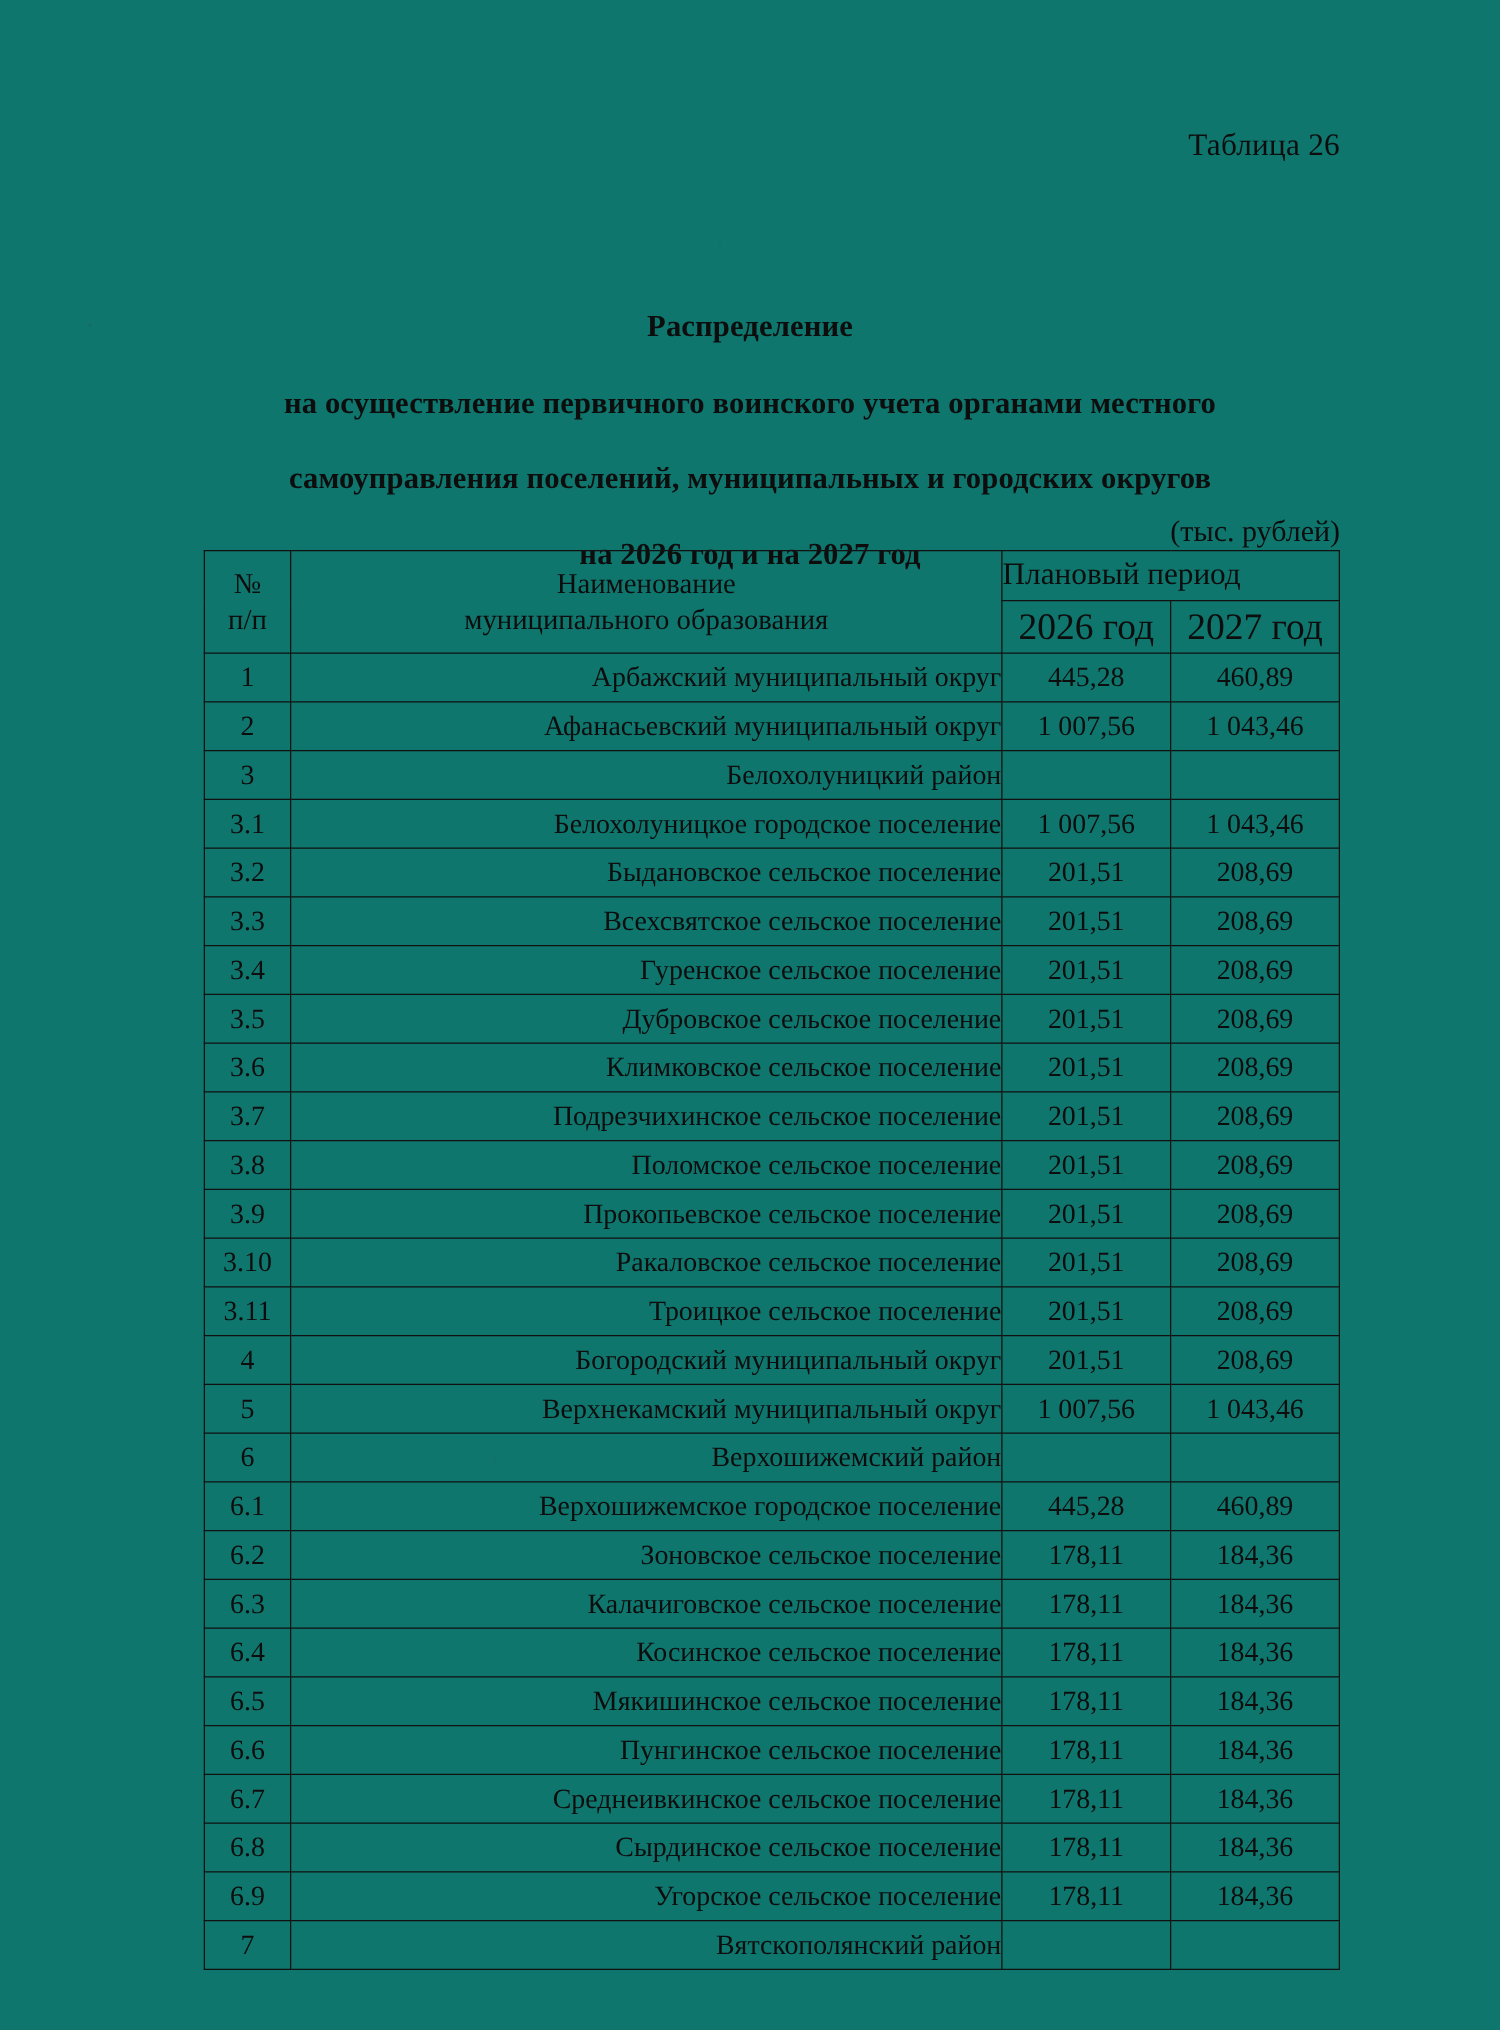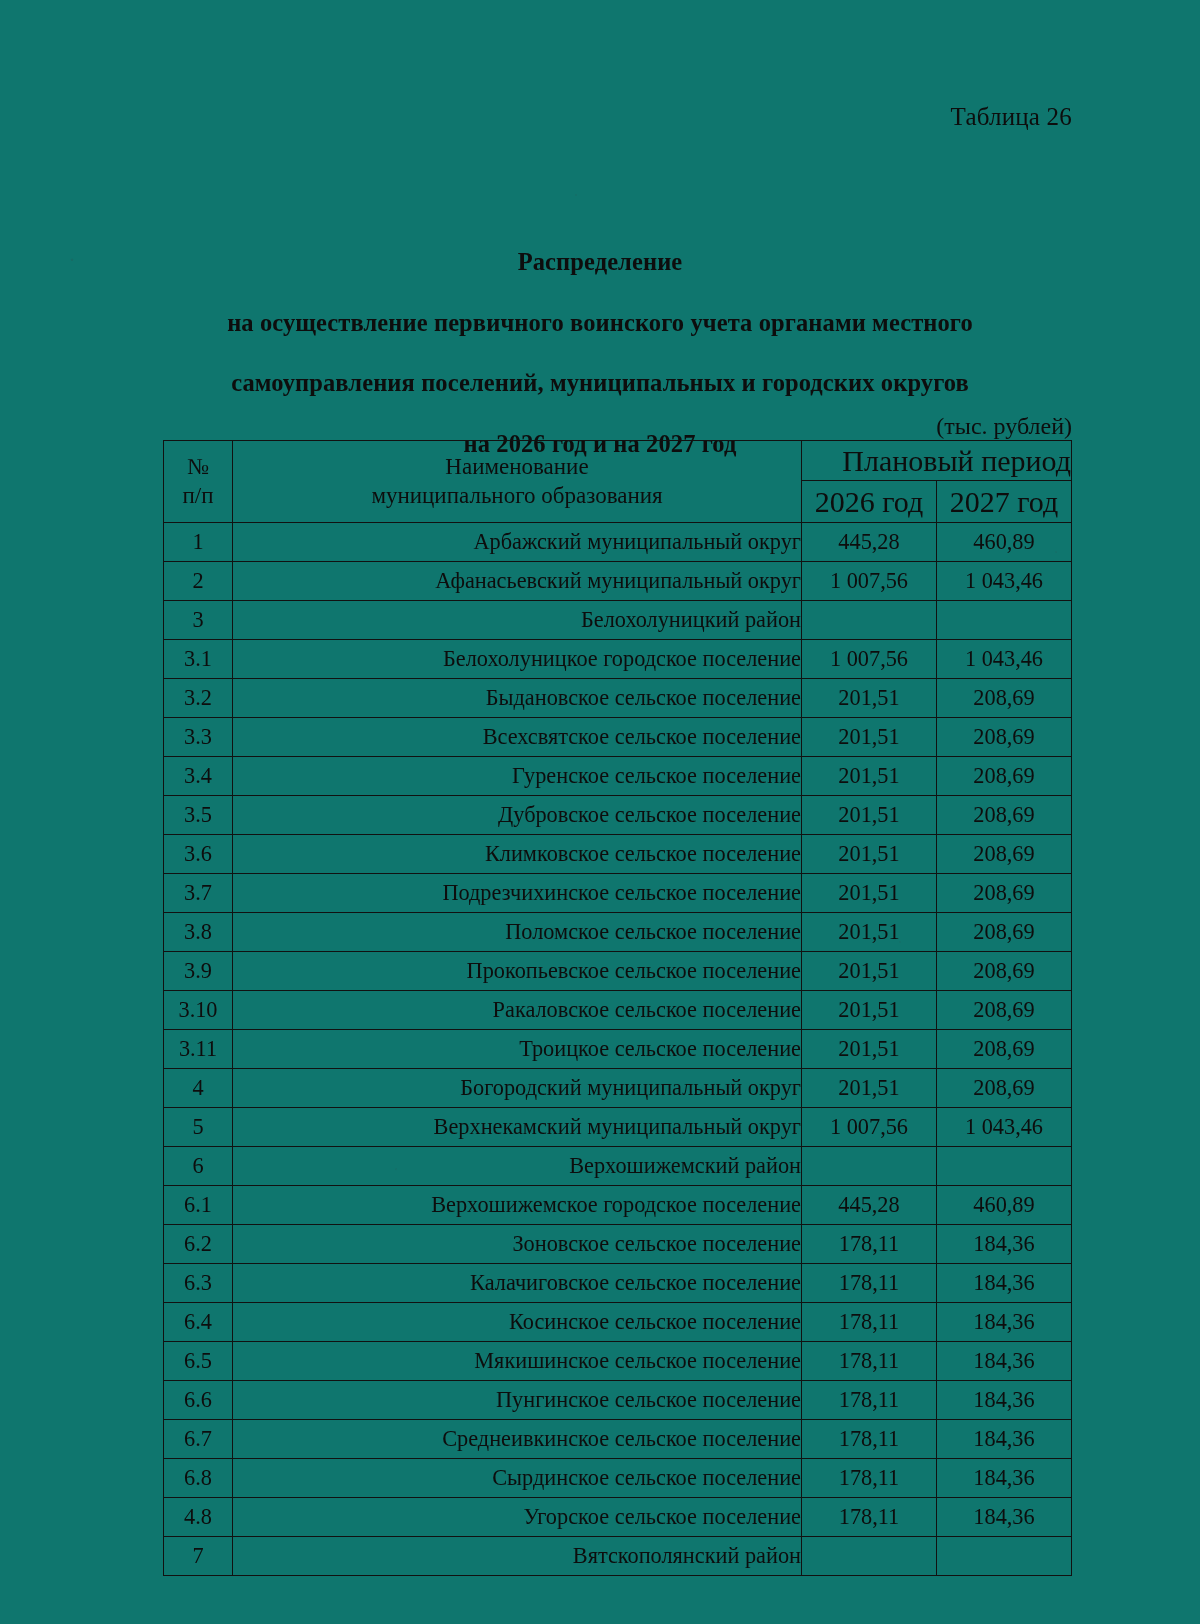--- a/index.html
+++ b/index.html
@@ -99,22 +99,22 @@
 
   .hd-num, .hd-name {
     text-align: center;
     font-size: 23px;
     height: 80px;
   }
   .hd-num .l1, .hd-name .l1 { display: block; }
   .hd-num .l2, .hd-name .l2 { display: block; margin-top: 5px; }
 
   .hd-period {
-    text-align: right;
-    font-size: 30px;
+    text-align: left;
+    font-size: 25px;
     height: 39px;
   }
   .hd-year {
     text-align: center;
     font-size: 30px;
     height: 41px;
   }
 
   td.num {
     text-align: center;
@@ -320,21 +320,21 @@
             <td class="val">178,11</td>
             <td class="val">184,36</td>
           </tr>
           <tr>
             <td class="num">6.8</td>
             <td class="name">Сырдинское сельское поселение</td>
             <td class="val">178,11</td>
             <td class="val">184,36</td>
           </tr>
           <tr>
-            <td class="num">4.8</td>
+            <td class="num">6.9</td>
             <td class="name">Угорское сельское поселение</td>
             <td class="val">178,11</td>
             <td class="val">184,36</td>
           </tr>
           <tr>
             <td class="num">7</td>
             <td class="name">Вятскополянский район</td>
             <td class="val"></td>
             <td class="val"></td>
           </tr>

